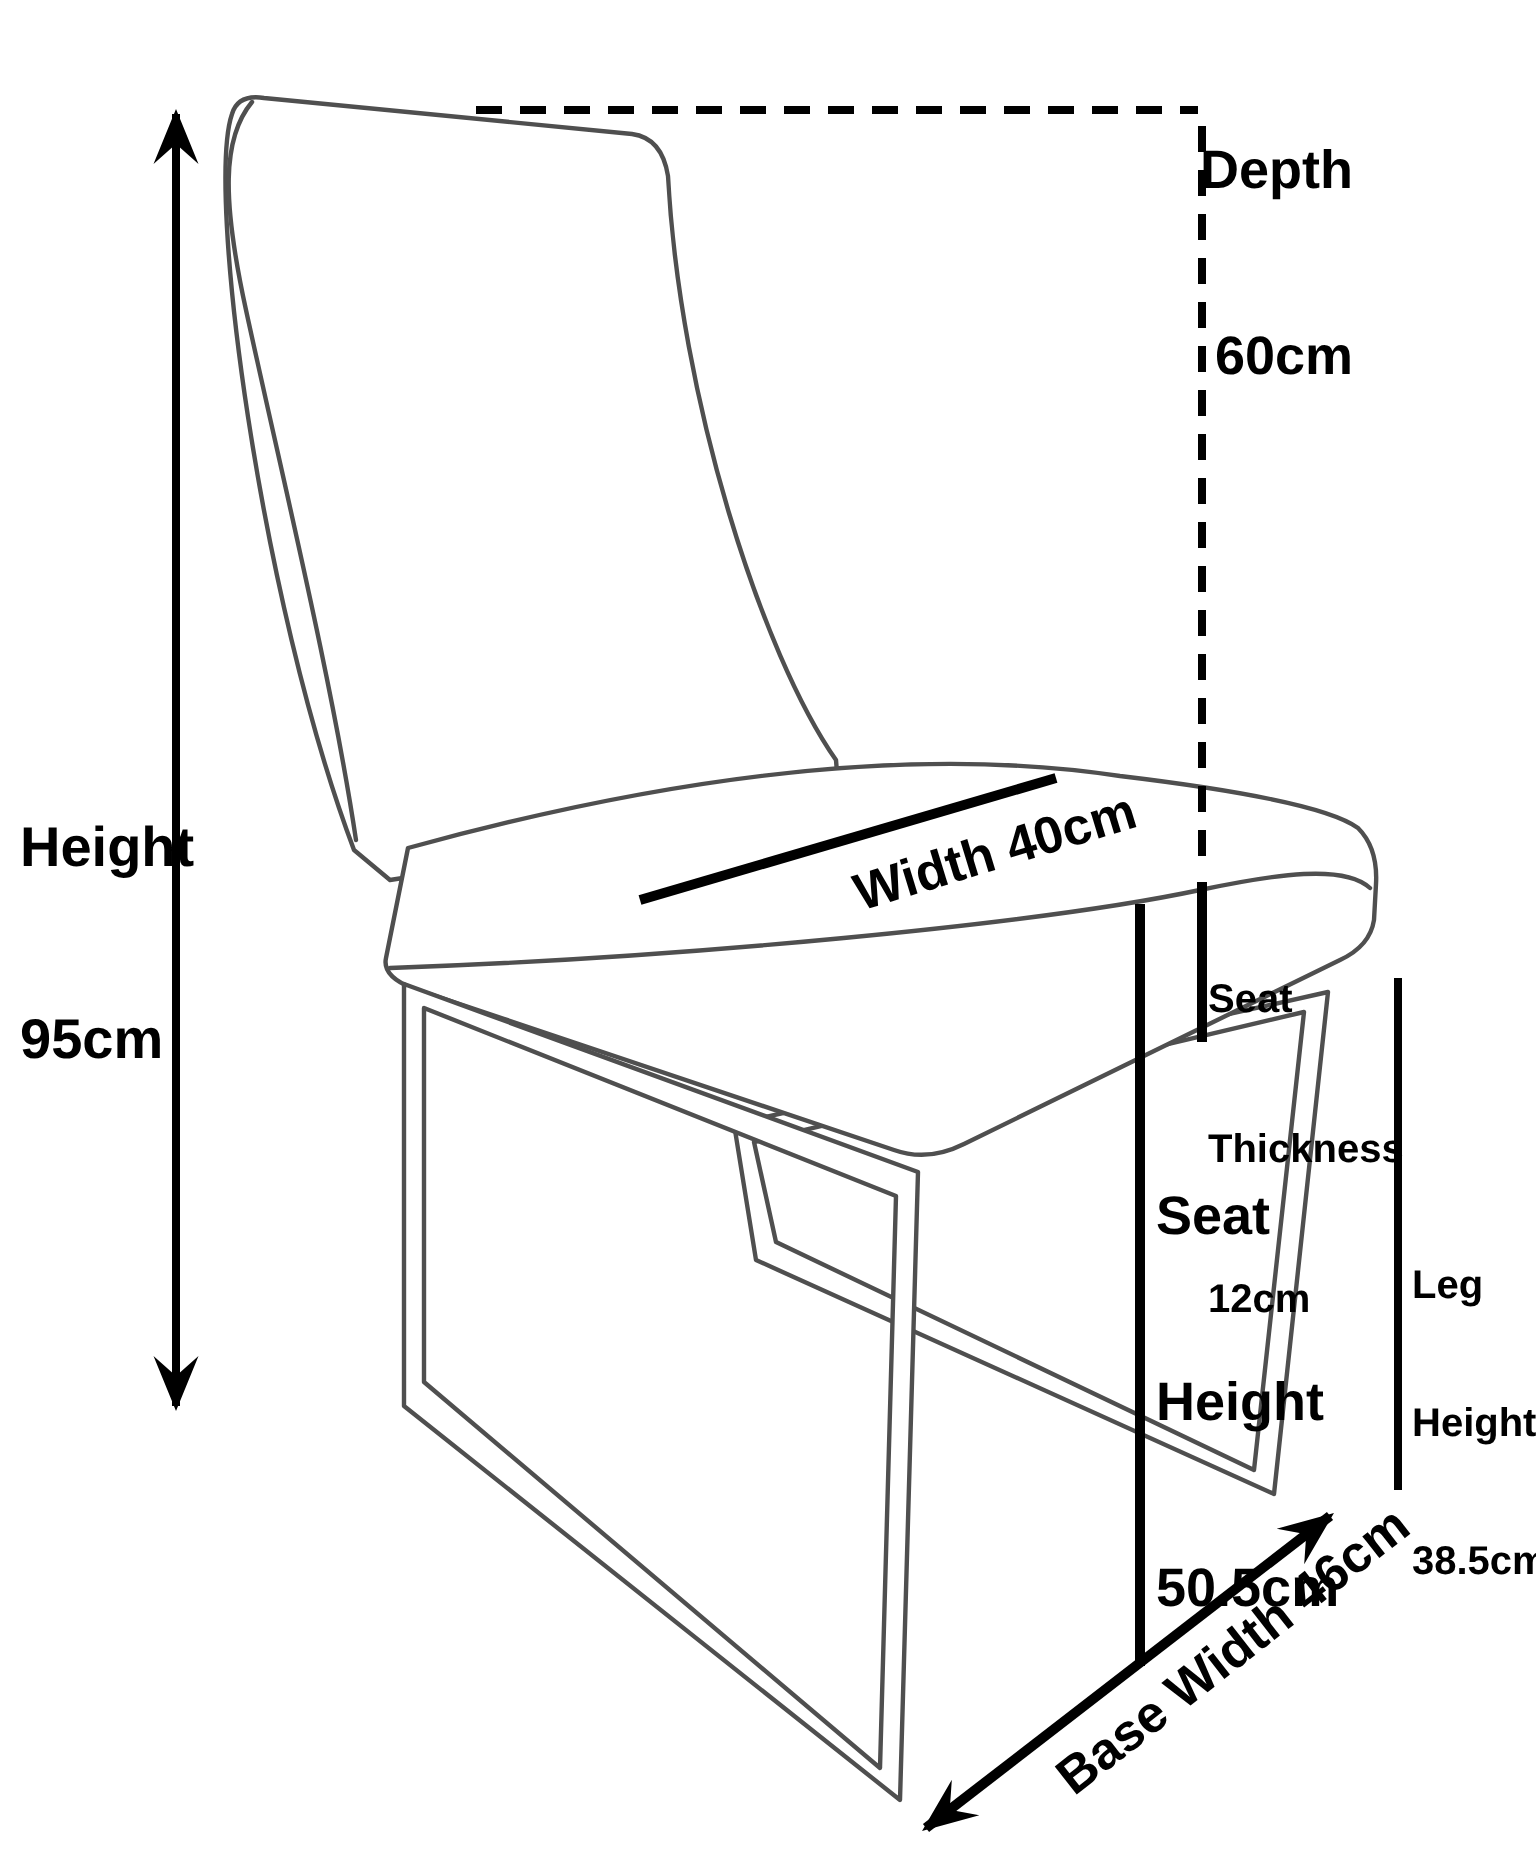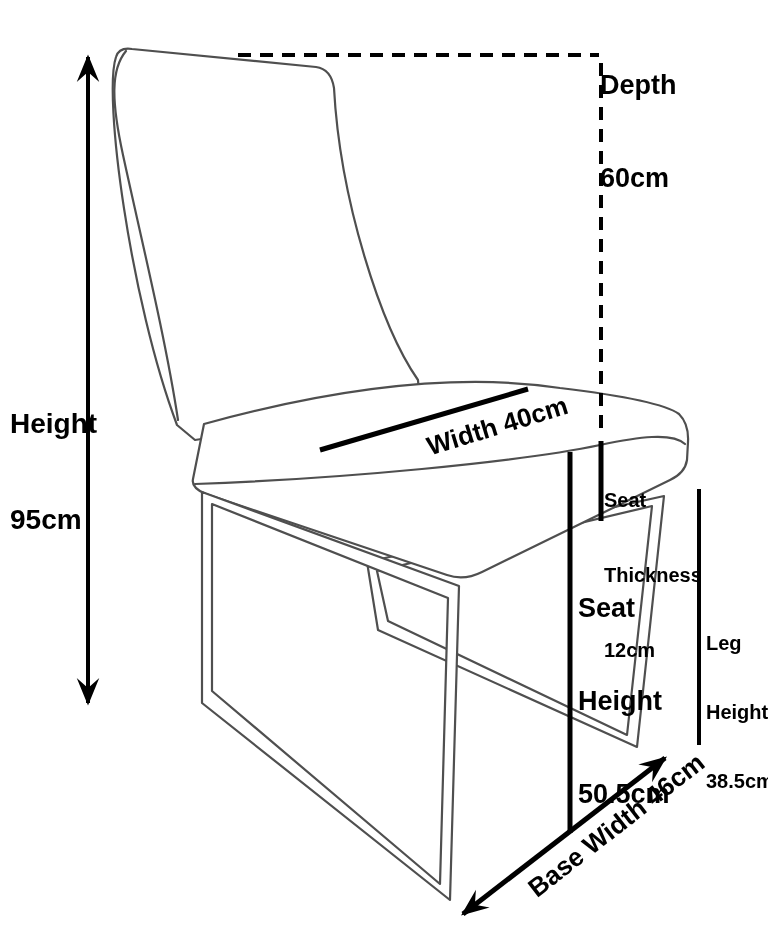--- a/index.html
+++ b/index.html
@@ -13,21 +13,21 @@
     position:relative;width:768px;height:934px;
     background:var(--color-background);overflow:hidden;
     font-family:"Liberation Sans",sans-serif;
   }
   #stage svg{position:absolute;left:0;top:0;}
   .lbl{
     position:absolute;font-weight:bold;color:var(--color-text);
     white-space:pre;letter-spacing:0px;
   }
   .lbl-height{left:10px;top:344px;font-size:28px;line-height:32px;}
-  .lbl-depth{left:600px;top:8px;font-size:27px;line-height:31px;}
+  .lbl-depth{left:600px;top:8px;font-size:27px;line-height:31px;text-align:right;}
   .lbl-width{
     left:396px;top:414px;font-size:26px;height:28px;line-height:28px;
     transform:rotate(-17deg);transform-origin:left bottom;
   }
   .lbl-seat-thickness{left:604px;top:438px;font-size:20px;line-height:25px;}
   .lbl-seat-height{left:578px;top:531px;font-size:27px;line-height:31px;}
   .lbl-leg-height{left:706px;top:586px;font-size:20px;line-height:23px;}
   .lbl-base-width{
     left:500px;top:870px;font-size:26px;height:28px;line-height:28px;
     transform:rotate(-38deg);transform-origin:left bottom;

